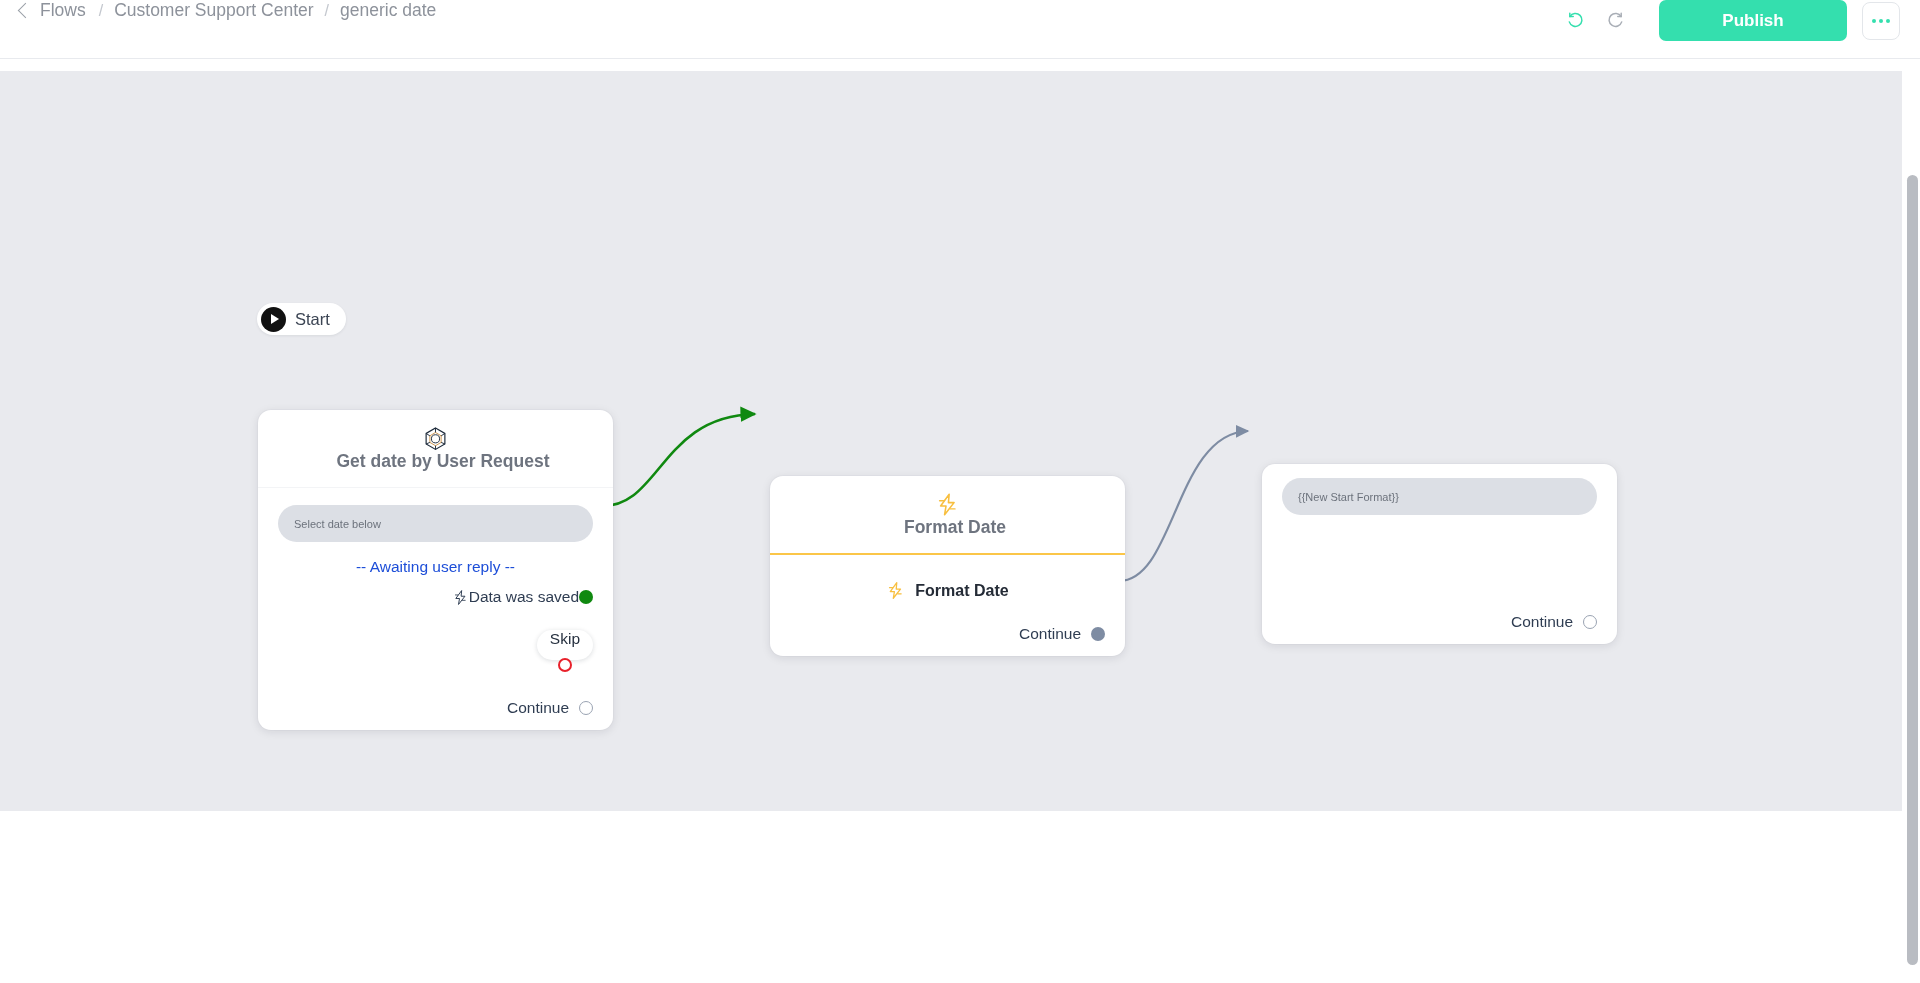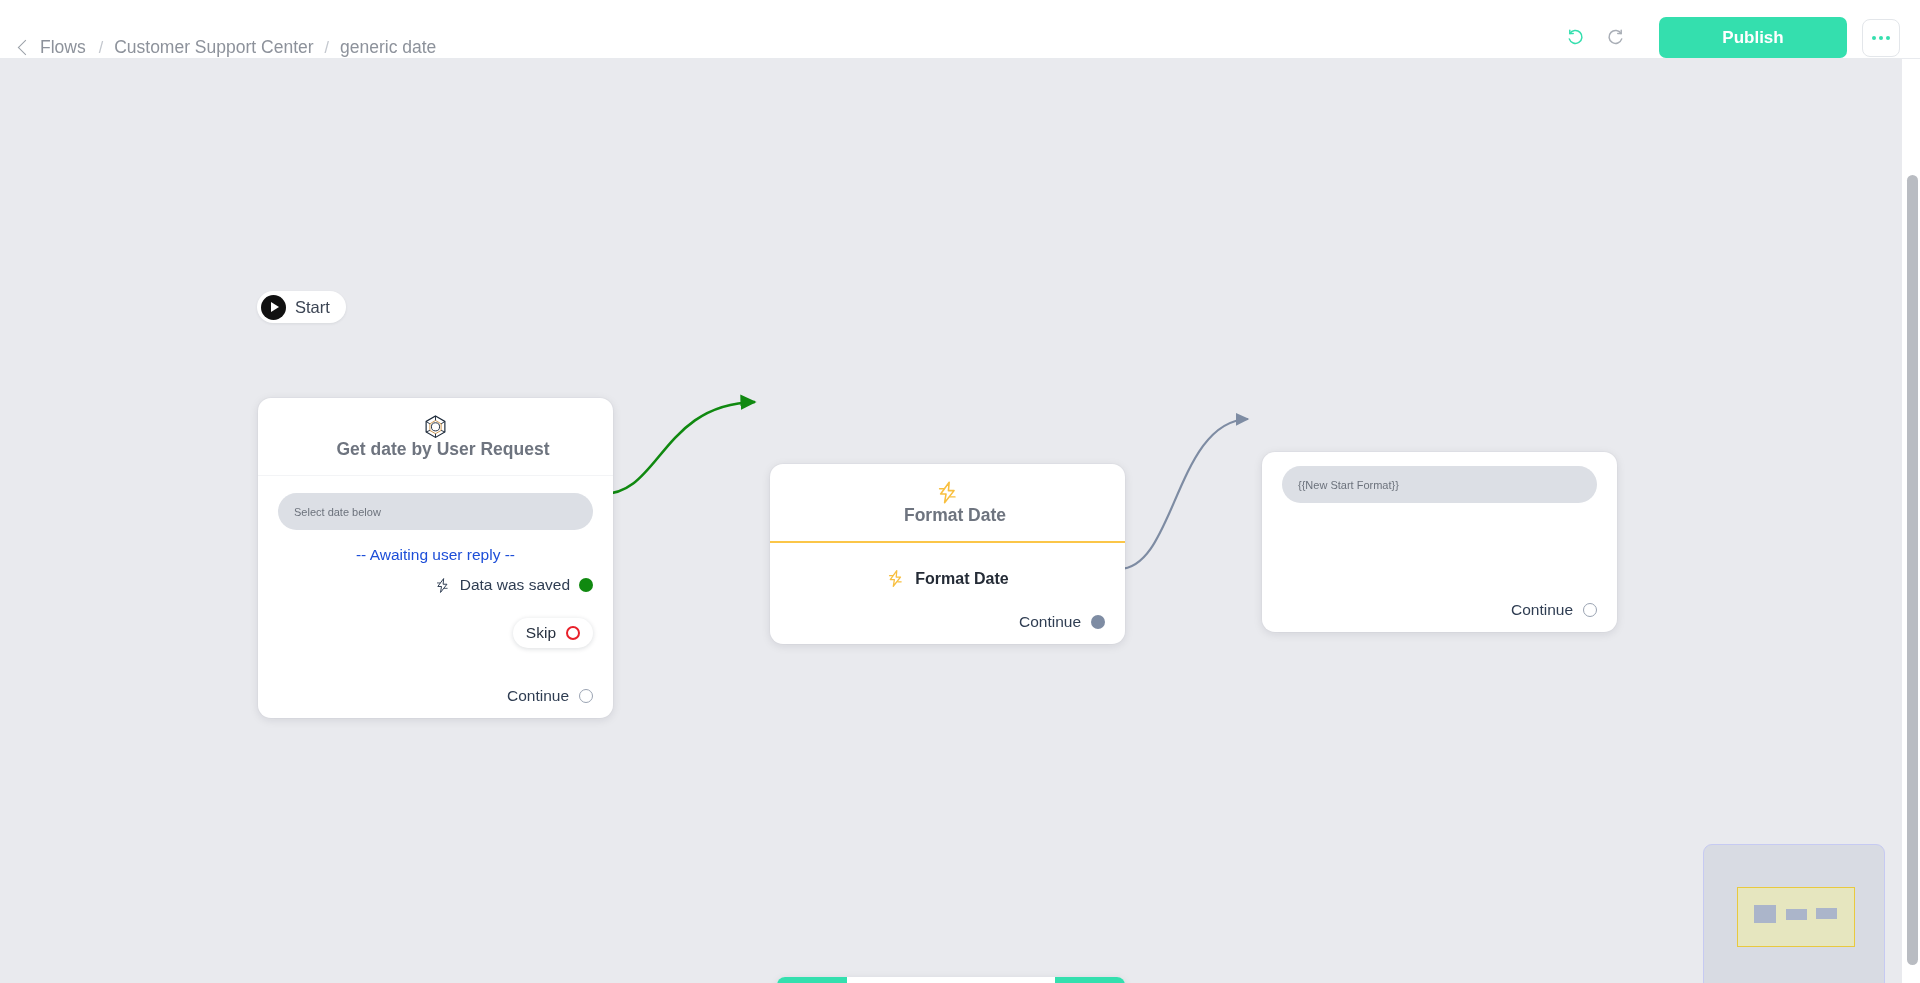--- a/index.html
+++ b/index.html
@@ -11,21 +11,21 @@
     font-family: "Liberation Sans", sans-serif;
     background: #ffffff;
   }
 
   
   .header {
     position: absolute; top: 0; left: 0;
     width: 1920px; height: 59px;
     background: #ffffff;
     border-bottom: 1px solid #e8eaee;
-    display: flex; align-items: flex-end;
+    display: flex; align-items: flex-start;
     z-index: 40;
   }
   .breadcrumb {
     display: flex; align-items: center;
     margin-left: 18px;
     font-size: 17.5px;
     color: #8a8f98;
     white-space: nowrap;
   }
   .bc-chevron {
@@ -78,22 +78,22 @@
     cursor: pointer;
   }
   .more-dot {
     width: 4px; height: 4px; border-radius: 50%;
     background: #34dfae;
   }
 
   
   .canvas {
     position: absolute;
-    top: 59px; left: 0;
-    width: 1902px; height: 924px;
+    top: 71px; left: 0;
+    width: 1902px; height: 740px;
     background: #e9eaee;
     overflow: hidden;
   }
   .edges-svg {
     position: absolute; top: 0; left: 0;
     width: 1902px; height: 924px;
     pointer-events: none;
   }
 
   
@@ -162,21 +162,21 @@
     cursor: text;
   }
   .awaiting {
     text-align: center;
     font-size: 15.5px;
     color: #1d4ed8;
     margin-top: 16px;
   }
   .port-row {
     display: flex; align-items: center; justify-content: flex-end;
-    gap: 9px;
+    gap: 0;
     margin-top: 12px;
     font-size: 15.5px;
     color: #2f3d52;
     white-space: nowrap;
   }
   .bolt-dark { flex: none; }
   .dot-green {
     width: 14px; height: 14px; border-radius: 50%;
     background: #108910;
     flex: none;
@@ -203,20 +203,21 @@
     right: 20px;
     background: #ffffff;
     border-radius: 18px;
     box-shadow: 0 1px 5px rgba(16,24,40,0.15);
     height: 30px;
     display: flex; align-items: center; gap: 10px;
     padding: 0 13px;
     font-size: 15.5px;
     color: #26303f;
     cursor: pointer;
+    flex-direction: column;
   }
   .continue-row {
     display: flex; align-items: center; justify-content: flex-end;
     gap: 10px;
     font-size: 15.5px;
     color: #2f3d52;
     cursor: pointer;
   }
   .format-inner {
     display: flex; align-items: center; justify-content: center;

